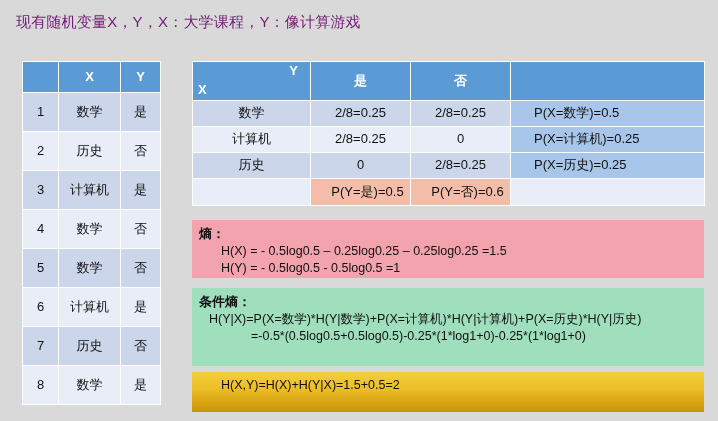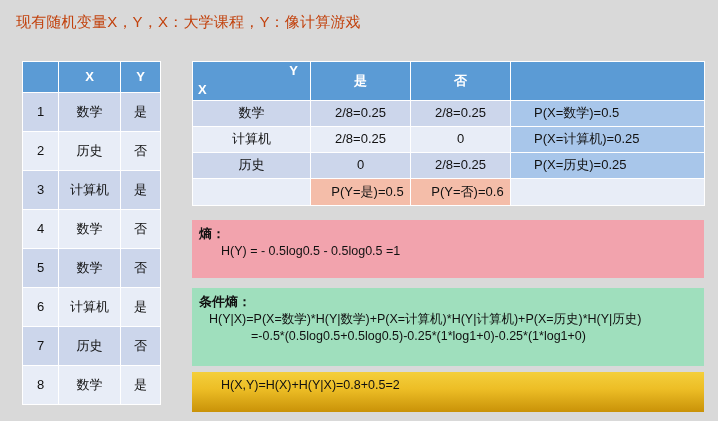--- a/index.html
+++ b/index.html
@@ -14,21 +14,21 @@
     overflow: hidden;
     position: relative;
   }
 
   
   .page-title {
     position: absolute;
     left: 16px;
     top: 13px;
     font-size: 15px;
-    color: #c2410c;
+    color: #701a75;
     letter-spacing: 0.2px;
     white-space: nowrap;
   }
 
   
   table {
     border-collapse: collapse;
     table-layout: fixed;
   }
   td, th {
@@ -269,24 +269,25 @@
       <td></td>
       <td class="pysum">P(Y=是)=0.5</td>
       <td class="pysum">P(Y=否)=0.6</td>
       <td></td>
     </tr>
   </tbody>
 </table>
 
 <div class="fbox box-entropy">
   <span class="fb-title">熵：</span>
+  <span class="fb-line">H(X) = - 0.5log0.5 – 0.25log0.25 – 0.25log0.25 =1.5</span>
   <span class="fb-line">H(Y) = - 0.5log0.5 - 0.5log0.5 =1</span>
 </div>
 
 <div class="fbox box-cond">
   <span class="fb-title">条件熵：</span>
   <span class="fb-line">H(Y|X)=P(X=数学)*H(Y|数学)+P(X=计算机)*H(Y|计算机)+P(X=历史)*H(Y|历史)</span>
   <span class="fb-line indent">=-0.5*(0.5log0.5+0.5log0.5)-0.25*(1*log1+0)-0.25*(1*log1+0)</span>
 </div>
 
 <div class="fbox box-joint">
-  <span class="fb-line">H(X,Y)=H(X)+H(Y|X)=0.8+0.5=2</span>
+  <span class="fb-line">H(X,Y)=H(X)+H(Y|X)=1.5+0.5=2</span>
 </div>
 
 </body></html>

